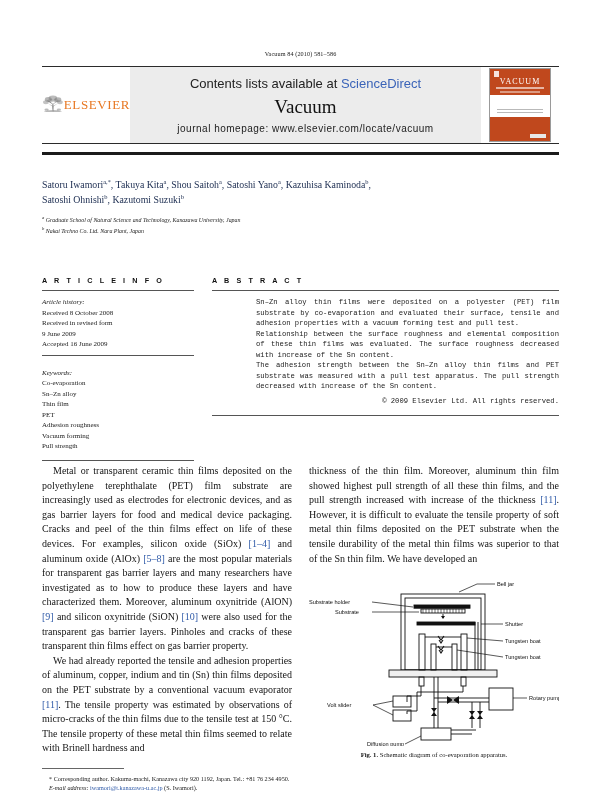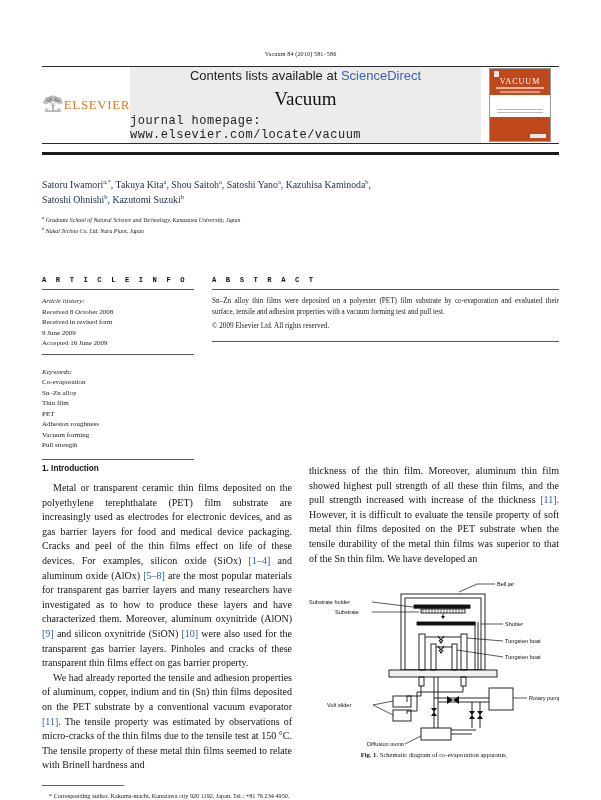--- a/index.html
+++ b/index.html
@@ -92,22 +92,22 @@
     color: #3a63b8;
   }
   .journal-name {
     font-family: "Liberation Serif", serif;
     font-size: 19px;
     color: #111;
     line-height: 1.1;
     margin: 4px 0 3px 0;
   }
   .homepage-line {
-    font-family: Liberation Mono, monospace;
-    font-size: 12px;
+    font-family: Liberation Sans, sans-serif;
+    font-size: 10px;
     letter-spacing: 0.5px;
     color: #222;
   }
   .cover-cell {
     width: 78px;
     flex: none;
     background: #fff;
     display: flex;
     align-items: center;
     justify-content: center;
@@ -218,21 +218,21 @@
   .infoabs {
     position: absolute;
     left: 2px;
     top: 248px;
     width: 517px;
   }
   .sec-heads {
     display: flex;
   }
   .head-label {
-    font-family: Liberation Mono, monospace;
+    font-family: Liberation Sans, sans-serif;
     font-size: 7.2px;
     letter-spacing: 2.6px;
     color: #111;
     font-weight: bold;
   }
   .col-left {
     width: 152px;
     flex: none;
     margin-right: 18px;
   }
@@ -246,29 +246,30 @@
   }
   .info-body {
     font-family: "Liberation Serif", serif;
     font-size: 7px;
     line-height: 1.5;
     color: #1b1b1b;
   }
   .info-body .it { font-style: italic; }
   .kw-block { margin-top: 12px; }
   .abs-body {
-    font-family: Liberation Serif, serif;
+    font-family: Liberation Mono, monospace;
     font-size: 7.2px;
     line-height: 1.46;
     color: #1b1b1b;
     text-align: justify;
+    margin-left: 44px;
   }
   .abs-body p { margin: 0; }
   .copyline {
-    text-align: left;
+    text-align: right;
     margin-top: 4px;
     font-size: 7.2px;
   }
 
   
   .body-cols {
     position: absolute;
     left: 2px;
     top: 436px;
     width: 517px;
@@ -431,31 +432,32 @@
             <div>Pull strength</div>
           </div>
           <div class="hr-thin" style="margin-top:8px"></div>
         </div>
 
         <div class="col-right">
           <div class="head-label">A B S T R A C T</div>
           <div class="hr-thin"></div>
           <div class="abs-body">
             <p>Sn–Zn alloy thin films were deposited on a polyester (PET) film substrate by co-evaporation and evaluated their surface, tensile and adhesion properties with a vacuum forming test and pull test.</p>
+            <p>Relationship between the surface roughness and elemental composition of these thin films was evaluated. The surface roughness decreased with increase of the Sn content.</p>
+            <p>The adhesion strength between the Sn–Zn alloy thin films and PET substrate was measured with a pull test apparatus. The pull strength decreased with increase of the Sn content.</p>
             <div class="copyline">© 2009 Elsevier Ltd. All rights reserved.</div>
           </div>
           <div class="hr-thin" style="margin-top:9px"></div>
         </div>
       </div>
     </div>
 
     <div class="body-cols">
 
       <div class="bcol">
-        <div class="sec-title">1. Introduction</div>
         <p class="para">Metal or transparent ceramic thin films deposited on the polyethylene terephthalate (PET) film substrate are increasingly used as electrodes for electronic devices, and as gas barrier layers for food and medical device packaging. Cracks and peel of the thin films effect on life of these devices. For examples, silicon oxide (SiOx) <span class="ref">[1–4]</span> and aluminum oxide (AlOx) <span class="ref">[5–8]</span> are the most popular materials for transparent gas barrier layers and many researchers have investigated as to how to produce these layers and have characterized them. Moreover, aluminum oxynitride (AlON) <span class="ref">[9]</span> and silicon oxynitride (SiON) <span class="ref">[10]</span> were also used for the transparent gas barrier layers. Pinholes and cracks of these transparent thin films effect on gas barrier property.</p>
         <p class="para">We had already reported the tensile and adhesion properties of aluminum, copper, indium and tin (Sn) thin films deposited on the PET substrate by a conventional vacuum evaporator <span class="ref">[11]</span>. The tensile property was estimated by observations of micro-cracks of the thin films due to the tensile test at 150 °C. The tensile property of these metal thin films seemed to relate with Brinell hardness and</p>
 
         <div class="footsep"></div>
         <p class="footnote indent">* Corresponding author. Kakuma-machi, Kanazawa city 920 1192, Japan. Tel.: +81 76 234 4950.</p>
         <p class="footnote indent">
           <i>E-mail address:</i>
           <span class="lnk">iwamori@t.kanazawa-u.ac.jp</span>
           <span>(S. Iwamori).</span>
         </p>

